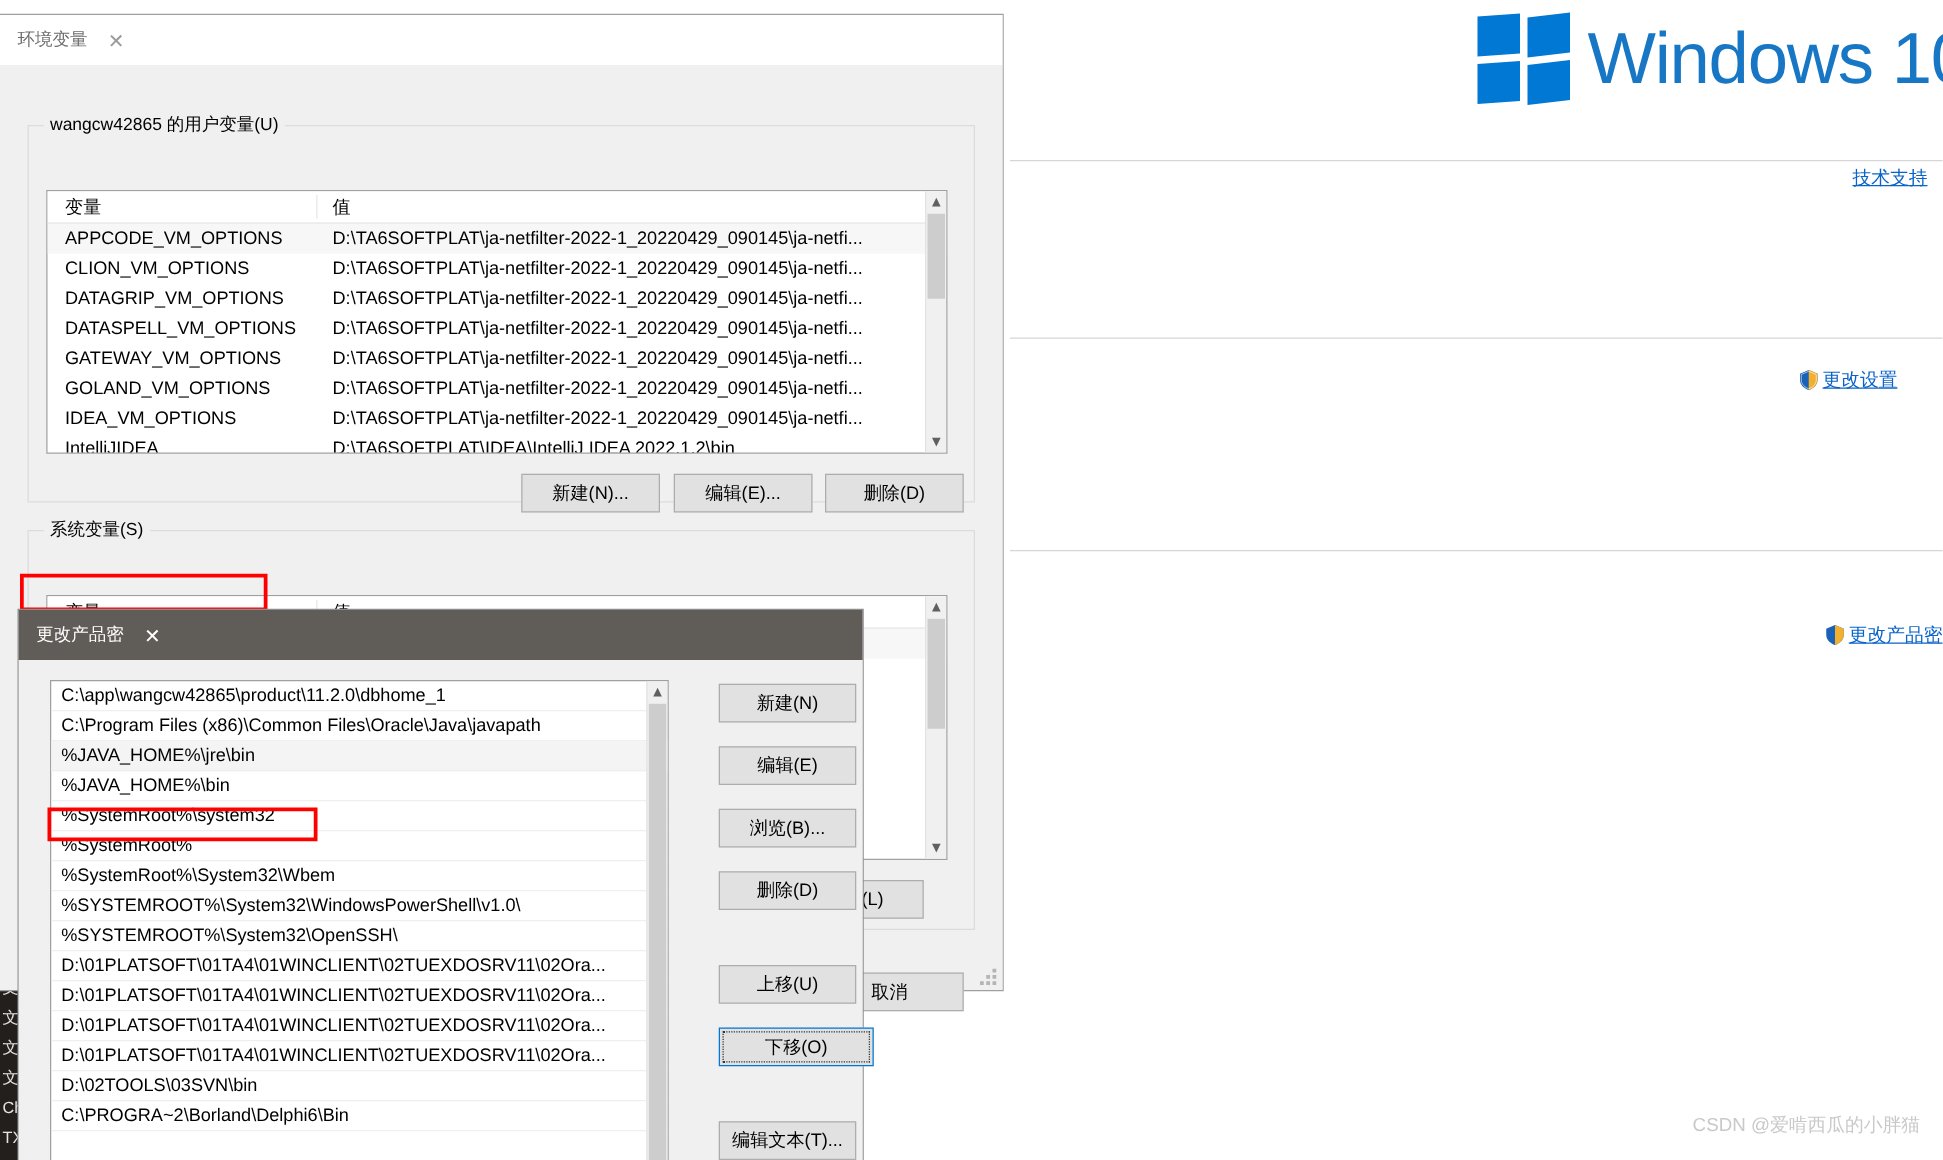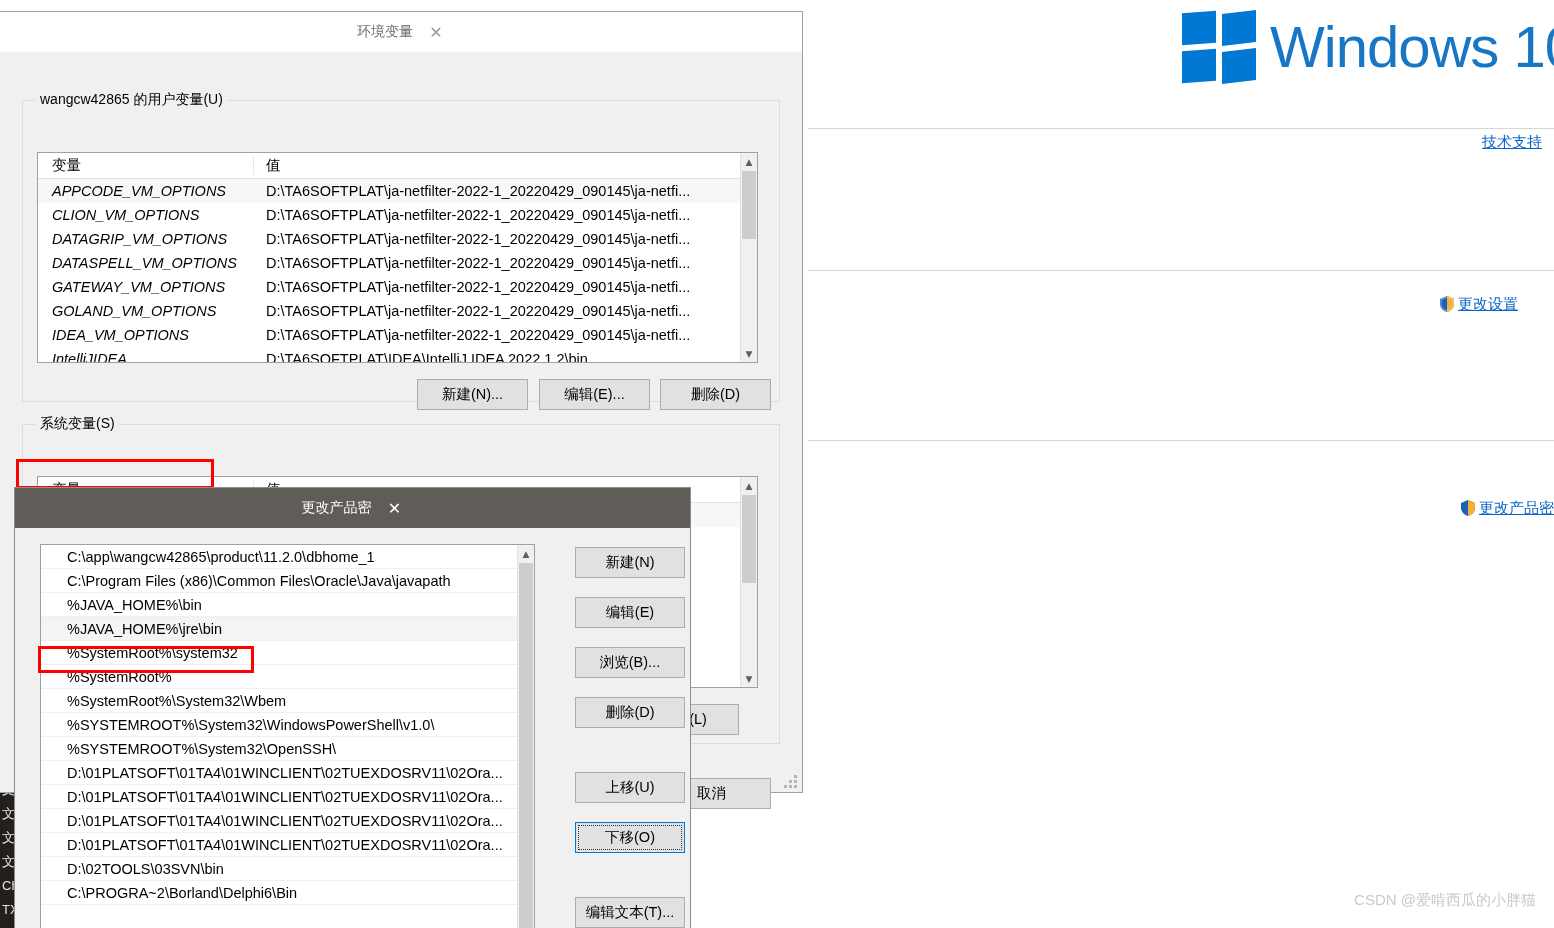--- a/index.html
+++ b/index.html
@@ -61,21 +61,21 @@
   .edge-dark {
     position: absolute; left: 0; width: 28px; background: #231f1c; overflow: hidden;
   }
   .edge-dark .edge-row {
     color: #e3e3e3; border-bottom: none; height: 24px; line-height: 24px; font-size: 13px;
   }
 
   
   .dialog { position: absolute; box-shadow: 0 0 0 1px #a0a0a0; background: #f0f0f0; }
   .dlg-title {
-    height: 40px; display: flex; align-items: center; justify-content: center;
+    height: 40px; display: flex; align-items: center; justify-content: flex-start;
     padding-left: 14px;
   }
   .dlg-title .t { font-size: 14px; }
   .dlg-close {
     width: 46px; height: 40px; display: flex; align-items: center; justify-content: center;
     font-size: 16px; font-family: "DejaVu Sans", sans-serif;
   }
 
   
   #dlg-env { left: 0px; top: 12px; width: 802px; height: 780px; background: #f0f0f0; }
@@ -99,21 +99,21 @@
     border-bottom: 1px solid #e1e1e1; background: #fff; font-size: 14.5px;
   }
   .lv-head .c1 { width: 216px; padding-left: 14px; border-right: 1px solid #e8e8e8; }
   .lv-head .c2 { padding-left: 12px; }
   .lv-rows { position: relative; }
   .lv-row {
     display: flex; height: 24px; align-items: center; font-size: 14.5px;
     color: #000; white-space: nowrap;
   }
   .lv-row.alt { background: #f7f7f7; }
-  .lv-row .c1 { width: 216px; padding-left: 14px; overflow: hidden; font-style: italic; }
+  .lv-row .c1 { width: 216px; padding-left: 14px; overflow: hidden; }
   .lv-row .c2 { padding-left: 12px; overflow: hidden; }
 
   
   .sb {
     position: absolute; right: 0; top: 0; bottom: 0; width: 17px;
     background: #f0f0f0; border-left: 1px solid #e2e2e2;
   }
   .sb .arr {
     height: 17px; display: flex; align-items: center; justify-content: center;
     font-size: 9px; color: #606060; font-family: "DejaVu Sans", sans-serif;
@@ -131,21 +131,21 @@
   
   #dlg-edit { left: 15px; top: 488px; width: 675px; height: 440px; background: #f0f0f0; box-shadow: 0 0 0 1px #8d8d8d; }
   #dlg-edit .dlg-title { background: #605c58; }
   #dlg-edit .dlg-title .t { color: #ffffff; font-size: 14px; }
   #dlg-edit .dlg-close { color: #ffffff; }
   #dlg-edit .dlg-body { position: relative; height: 400px; background: #f0f0f0; padding-top: 8px; }
 
   .plist { position: absolute; left: 25px; top: 16px; width: 495px; height: 400px;
            background: #fff; border: 1px solid #a0a0a0; overflow: hidden; }
   .plist .row {
-    height: 24px; line-height: 24px; font-size: 14.5px; padding-left: 26px;
+    height: 24px; line-height: 24px; font-size: 14.5px; padding-left: 8px;
     border-bottom: 1px solid #efefef; white-space: nowrap; overflow: hidden;
   }
   .plist .row.sel { background: #f4f4f4; }
 
   
   .redbox { position: absolute; border: 3px solid #ff0000; pointer-events: none; }
 
   
   .watermark {
     position: absolute; right: 18px; bottom: 18px; color: #c9c9c9; font-size: 15px;
@@ -329,22 +329,22 @@
     <div class="dlg-title">
       <div class="t">更改产品密</div>
       <div class="dlg-close">✕</div>
     </div>
 
     <div class="dlg-body">
 
       <div class="plist">
         <div class="row">C:\app\wangcw42865\product\11.2.0\dbhome_1</div>
         <div class="row">C:\Program Files (x86)\Common Files\Oracle\Java\javapath</div>
+        <div class="row sel">%JAVA_HOME%\jre\bin</div>
         <div class="row">%JAVA_HOME%\bin</div>
-        <div class="row sel">%JAVA_HOME%\jre\bin</div>
         <div class="row">%SystemRoot%\system32</div>
         <div class="row">%SystemRoot%</div>
         <div class="row">%SystemRoot%\System32\Wbem</div>
         <div class="row">%SYSTEMROOT%\System32\WindowsPowerShell\v1.0\</div>
         <div class="row">%SYSTEMROOT%\System32\OpenSSH\</div>
         <div class="row">D:\01PLATSOFT\01TA4\01WINCLIENT\02TUEXDOSRV11\02Ora...</div>
         <div class="row">D:\01PLATSOFT\01TA4\01WINCLIENT\02TUEXDOSRV11\02Ora...</div>
         <div class="row">D:\01PLATSOFT\01TA4\01WINCLIENT\02TUEXDOSRV11\02Ora...</div>
         <div class="row">D:\01PLATSOFT\01TA4\01WINCLIENT\02TUEXDOSRV11\02Ora...</div>
         <div class="row">D:\02TOOLS\03SVN\bin</div>
@@ -353,20 +353,20 @@
           <div class="arr">▲</div>
           <div class="thumb" style="top:18px; bottom:0;"></div>
         </div>
       </div>
 
       <div class="btn" style="left:560px; top:19px; width:110px;">新建(N)</div>
       <div class="btn" style="left:560px; top:69px; width:110px;">编辑(E)</div>
       <div class="btn" style="left:560px; top:119px; width:110px;">浏览(B)...</div>
       <div class="btn" style="left:560px; top:169px; width:110px;">删除(D)</div>
       <div class="btn" style="left:560px; top:244px; width:110px;">上移(U)</div>
-      <div class="btn focus" style="left:560px; top:294px; width:110px;">下移(O)</div>
+      <div class="btn focus" style="left:560px; top:294px; width:124px;">下移(O)</div>
       <div class="btn" style="left:560px; top:369px; width:110px;">编辑文本(T)...</div>
     </div>
   </div>
 
   <div class="redbox" style="left:38px; top:646px; width:216px; height:27px;"></div>
 
 </div>
 
 </body></html>

